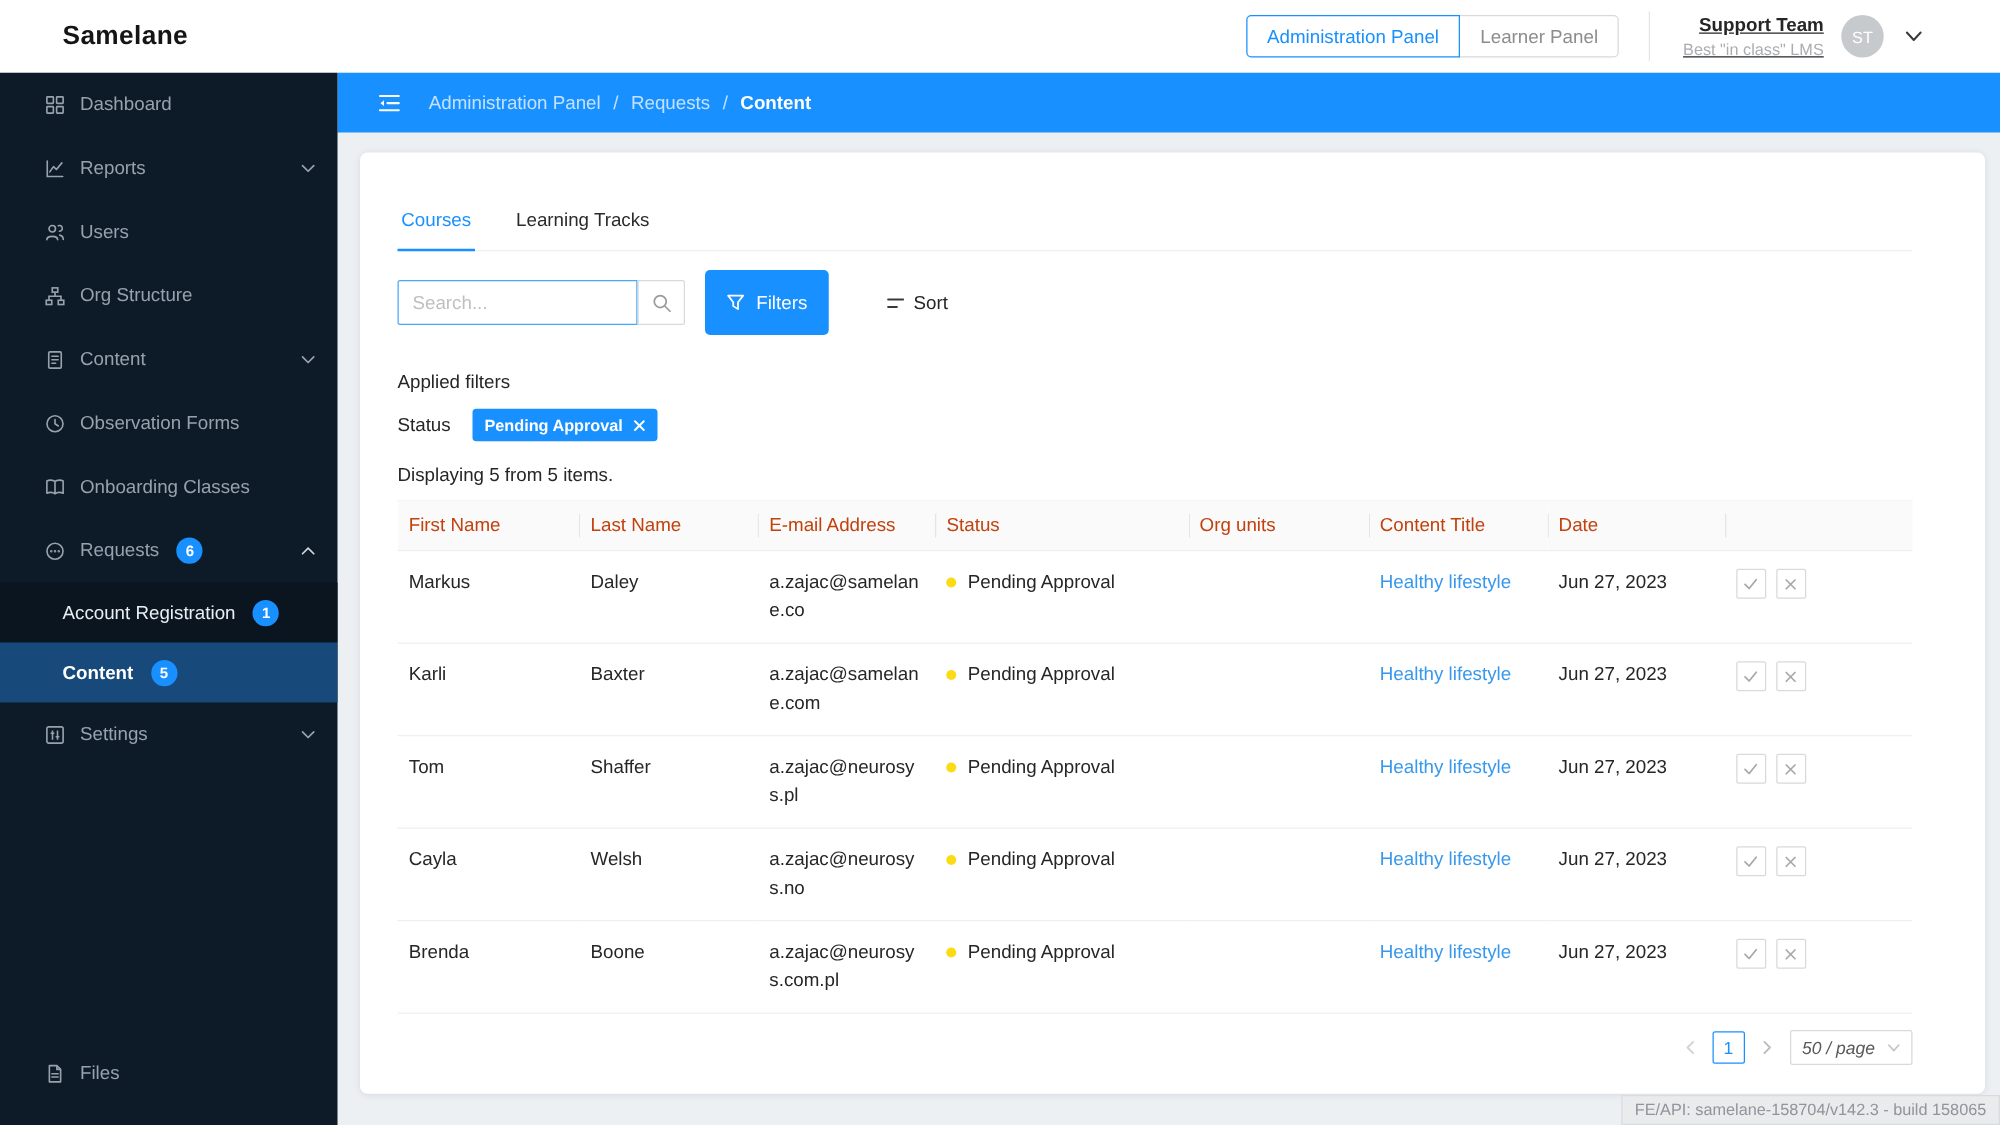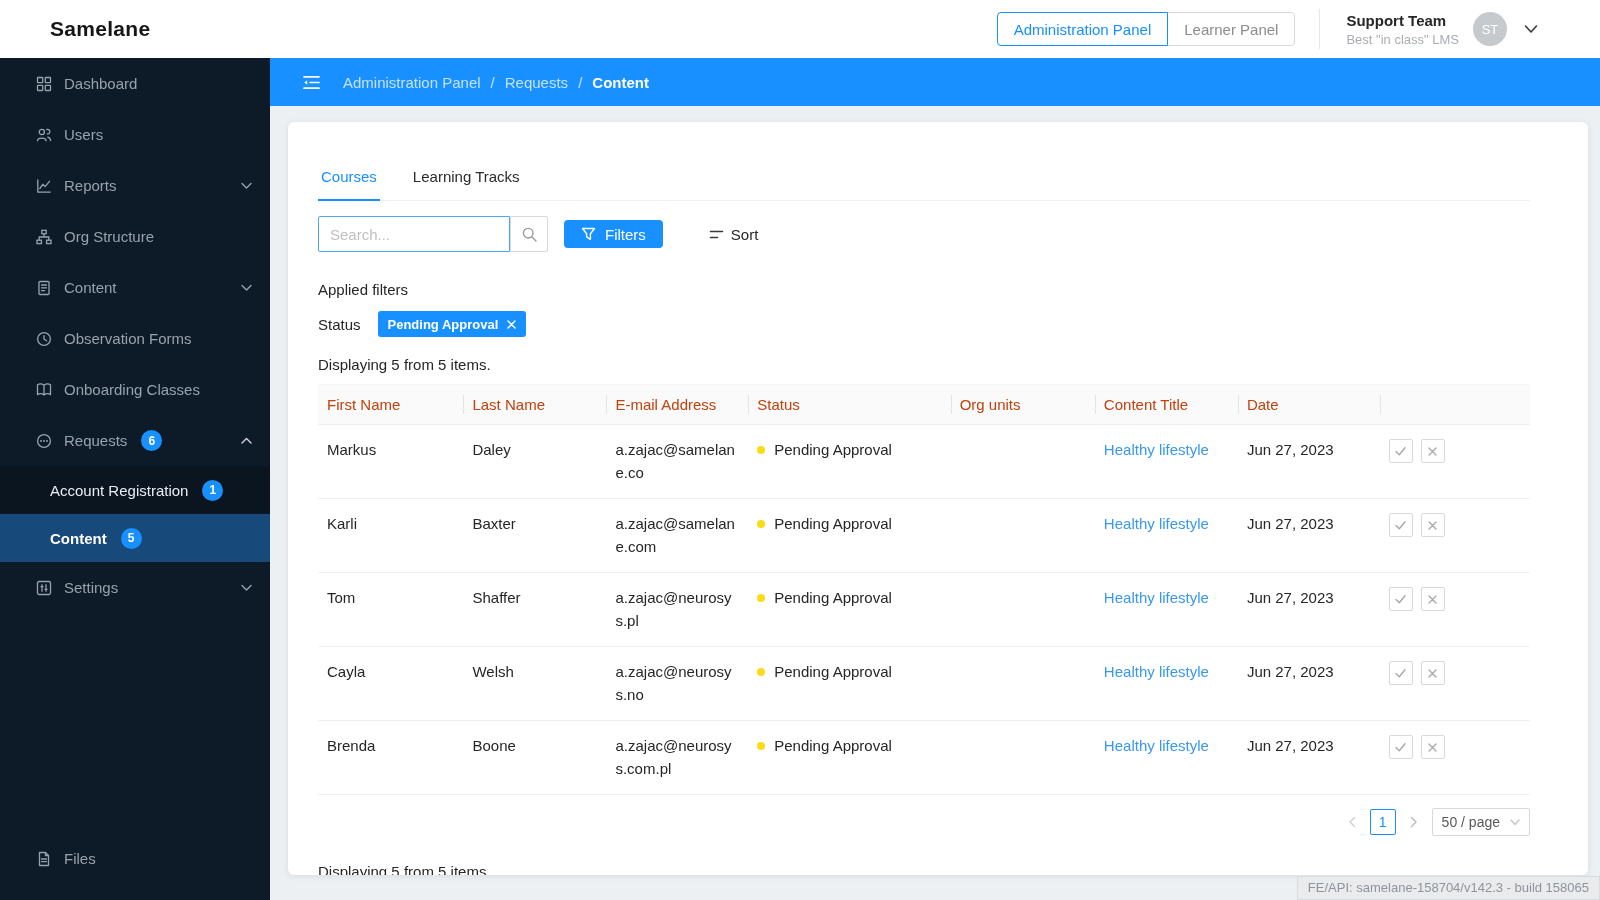--- a/index.html
+++ b/index.html
@@ -9,21 +9,21 @@
 
   
   .header { position:absolute; top:0; left:0; width:1600px; height:58px; background:#fff; display:flex; align-items:center; z-index:6; }
   .logo { margin-left:50px; font-size:21px; font-weight:bold; letter-spacing:.3px; color:#151515; }
   .hdr-right { margin-left:auto; display:flex; align-items:center; padding-right:62px; }
   .seg { display:flex; }
   .seg-btn { height:34px; padding:0 16px; display:flex; align-items:center; font-size:15px; background:#fff; cursor:pointer; }
   .seg-btn.active { border:1px solid #1890ff; color:#1890ff; border-radius:4px 0 0 4px; position:relative; z-index:2; }
   .seg-btn.inactive { border:1px solid #d9d9d9; color:#8c8c8c; border-radius:0 4px 4px 0; margin-left:-1px; }
   .hdr-divider { width:1px; height:40px; background:#e4e6e8; margin:0 26px 0 24px; }
-  .user-meta { margin-right:14px; }
+  .user-meta { text-align:right; margin-right:14px;text-decoration:underline; }
   .user-name { font-size:15px; font-weight:bold; color:#262626; }
   .user-sub { font-size:13px; color:#a9adb2; margin-top:3px; }
   .avatar { width:34px; height:34px; border-radius:50%; background:#c6cacd; color:#fff; font-size:13px; display:flex; align-items:center; justify-content:center; }
   .hdr-caret { margin-left:17px; display:flex; cursor:pointer; }
 
   
   .sidebar { position:absolute; top:58px; left:0; width:270px; height:842px; background:#0d1b29; display:flex; flex-direction:column; z-index:5; }
   .side-item { height:51px; flex:none; display:flex; align-items:center; padding:0 16px 0 36px; color:#97a2ac; font-size:15px; position:relative; cursor:pointer; }
   .side-item .icn { width:16px; height:16px; margin-right:12px; display:flex; color:#97a2ac; }
   .side-item .chev { position:absolute; right:18px; display:flex; color:#97a2ac; }
@@ -45,21 +45,21 @@
   .card { position:absolute; left:18px; top:16px; width:1300px; height:753px; background:#fff; border-radius:6px; box-shadow:0 1px 6px rgba(20,40,60,.10); padding:46px 58px 0 30px; overflow:hidden; }
 
   .tabs { display:flex; border-bottom:1px solid #f0f0f0; }
   .tab { font-size:15px; color:#2b2b2b; padding:0 3px 14px; margin-right:30px; cursor:pointer; }
   .tab.active { color:#1890ff; border-bottom:2px solid #1890ff; margin-bottom:-1px; }
 
   .search-row { margin-top:15px; display:flex; align-items:center; }
   .search-input { width:192px; height:36px; border:1px solid #4aa8f7; border-radius:2px 0 0 2px; padding:0 11px; font-size:15px; font-family:"Liberation Sans",sans-serif; color:#262626; outline:none; }
   .search-input::placeholder { color:#bfbfbf; }
   .search-btn { width:38px; height:36px; border:1px solid #d9d9d9; background:#fff; display:flex; align-items:center; justify-content:center; border-radius:0 2px 2px 0; cursor:pointer; }
-  .filters-btn { margin-left:16px; height:28px; padding:0 17px; background:#1890ff; color:#fff; font-size:15px; border:none; border-radius:4px; display:flex; align-items:center; gap:9px; cursor:pointer; font-family:"Liberation Sans",sans-serif; }
+  .filters-btn { margin-left:16px; height:52px; padding:0 17px; background:#1890ff; color:#fff; font-size:15px; border:none; border-radius:4px; display:flex; align-items:center; gap:9px; cursor:pointer; font-family:"Liberation Sans",sans-serif; }
   .sort { margin-left:46px; display:flex; align-items:center; gap:7px; font-size:15px; color:#262626; cursor:pointer; }
 
   .applied-title { margin-top:29px; font-size:15px; color:#262626; }
   .status-row { margin-top:13px; display:flex; align-items:center; }
   .status-label { font-size:15px; color:#262626; margin-right:17px; }
   .chip { background:#1890ff; color:#fff; border-radius:3px; height:26px; display:flex; align-items:center; padding:0 10px; font-size:13px; font-weight:bold; gap:9px; }
   .chip .chip-x { display:flex; cursor:pointer; }
   .count { margin-top:19px; font-size:15px; color:#262626; }
 
   table { width:100%; border-collapse:collapse; table-layout:fixed; margin-top:11px; }
@@ -68,21 +68,21 @@
   tbody td { font-size:15px; color:#262626; padding:14px 8px 14px 9px; border-bottom:1px solid #efefef; vertical-align:top; line-height:1.5; }
   .email { word-break:break-all; }
   .status-cell { display:flex; align-items:center; }
   .dot { width:8px; height:8px; border-radius:50%; background:#fadb14; margin-right:9px; flex:none; }
   .link { color:#3898ec; text-decoration:none; cursor:pointer; }
   .act-btn { width:24px; height:24px; border:1px solid #d9d9d9; border-radius:2px; background:#fff; display:inline-flex; align-items:center; justify-content:center; margin-right:8px; cursor:pointer; vertical-align:middle; }
 
   .pagination { margin-top:13px; display:flex; justify-content:flex-end; align-items:center; gap:10px; }
   .page-nav { display:flex; align-items:center; padding:0 4px; cursor:pointer; }
   .page-num { width:26px; height:26px; border:1px solid #1890ff; color:#1890ff; border-radius:2px; display:flex; align-items:center; justify-content:center; font-size:14px; cursor:pointer; }
-  .page-size { height:28px; border:1px solid #d9d9d9; border-radius:2px; display:flex; align-items:center; gap:10px; padding:0 9px; font-size:14px; color:#595959; cursor:pointer; }
+  .page-size { height:28px; border:1px solid #d9d9d9; border-radius:2px; display:flex; align-items:center; gap:10px; padding:0 9px; font-size:14px; color:#595959; cursor:pointer;font-style:italic; }
   .count-bottom { margin-top:27px; }
 
   .version-tag { position:absolute; right:0; bottom:0; background:#e9ebed; border:1px solid #d9dcdf; color:#8f959b; font-size:13px; padding:3px 10px 4px; z-index:7; }
 </style>
 </head>
 <body>
 
 <div class="header">
   <div class="logo">Samelane</div>
   <div class="hdr-right">
@@ -114,42 +114,42 @@
           <rect x="1.5" y="9.3" width="5.2" height="5.2" rx=".5"></rect>
           <rect x="9.3" y="9.3" width="5.2" height="5.2" rx=".5"></rect>
         </svg>
     </span>
     <span>Dashboard</span>
   </div>
 
   <div class="side-item">
     <span class="icn">
       <svg width="16" height="16" viewBox="0 0 16 16" fill="none" stroke="currentColor" stroke-width="1.3">
+          <path d="M1.8,1.8 V14.2 H14.2" stroke-linecap="round"></path>
+          <polyline points="3.8,10.5 6.8,6.3 9.1,8.6 13.5,3.3" stroke-linecap="round" stroke-linejoin="round"></polyline>
+        </svg>
+    </span>
+    <span>Reports</span>
+    <span class="chev">
+      <svg width="11" height="8" viewBox="0 0 11 8">
+          <polyline points="1,1.5 5.5,6 10,1.5" fill="none" stroke="currentColor" stroke-width="1.4" stroke-linecap="round" stroke-linejoin="round"></polyline>
+        </svg>
+    </span>
+  </div>
+
+  <div class="side-item">
+    <span class="icn">
+      <svg width="16" height="16" viewBox="0 0 16 16" fill="none" stroke="currentColor" stroke-width="1.3">
           <circle cx="5.8" cy="5" r="2.6"></circle>
           <path d="M1.5,13.8 C1.5,10.2 10.1,10.2 10.1,13.8" stroke-linecap="round"></path>
           <path d="M10.6,2.6 a2.3,2.3 0 1 1 0.9,4.4" stroke-linecap="round"></path>
           <path d="M11.8,10.1 c2,0.5 2.8,1.8 2.8,3.5" stroke-linecap="round"></path>
         </svg>
     </span>
     <span>Users</span>
-  </div>
-
-  <div class="side-item">
-    <span class="icn">
-      <svg width="16" height="16" viewBox="0 0 16 16" fill="none" stroke="currentColor" stroke-width="1.3">
-          <path d="M1.8,1.8 V14.2 H14.2" stroke-linecap="round"></path>
-          <polyline points="3.8,10.5 6.8,6.3 9.1,8.6 13.5,3.3" stroke-linecap="round" stroke-linejoin="round"></polyline>
-        </svg>
-    </span>
-    <span>Reports</span>
-    <span class="chev">
-      <svg width="11" height="8" viewBox="0 0 11 8">
-          <polyline points="1,1.5 5.5,6 10,1.5" fill="none" stroke="currentColor" stroke-width="1.4" stroke-linecap="round" stroke-linejoin="round"></polyline>
-        </svg>
-    </span>
   </div>
 
   <div class="side-item">
     <span class="icn">
       <svg width="16" height="16" viewBox="0 0 16 16" fill="none" stroke="currentColor" stroke-width="1.3">
           <rect x="5.8" y="1.3" width="4.4" height="3.4"></rect>
           <rect x="1" y="11.2" width="4.4" height="3.4"></rect>
           <rect x="10.6" y="11.2" width="4.4" height="3.4"></rect>
           <path d="M8,4.7 V8 M3.2,11.2 V8 H12.8 V11.2"></path>
         </svg>

